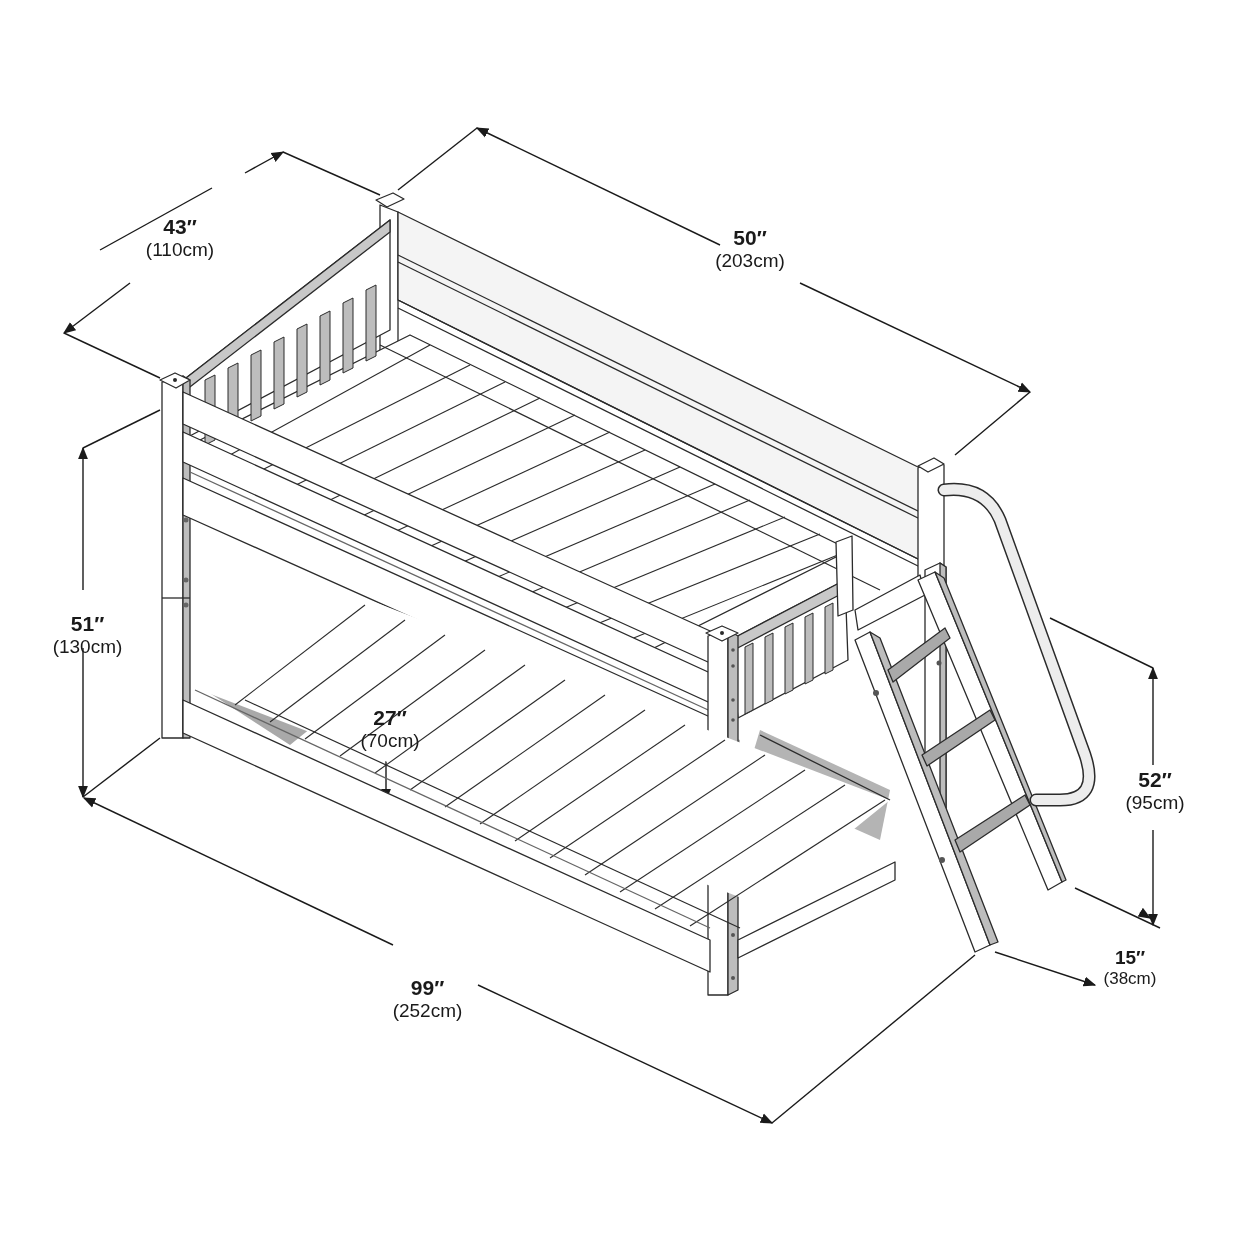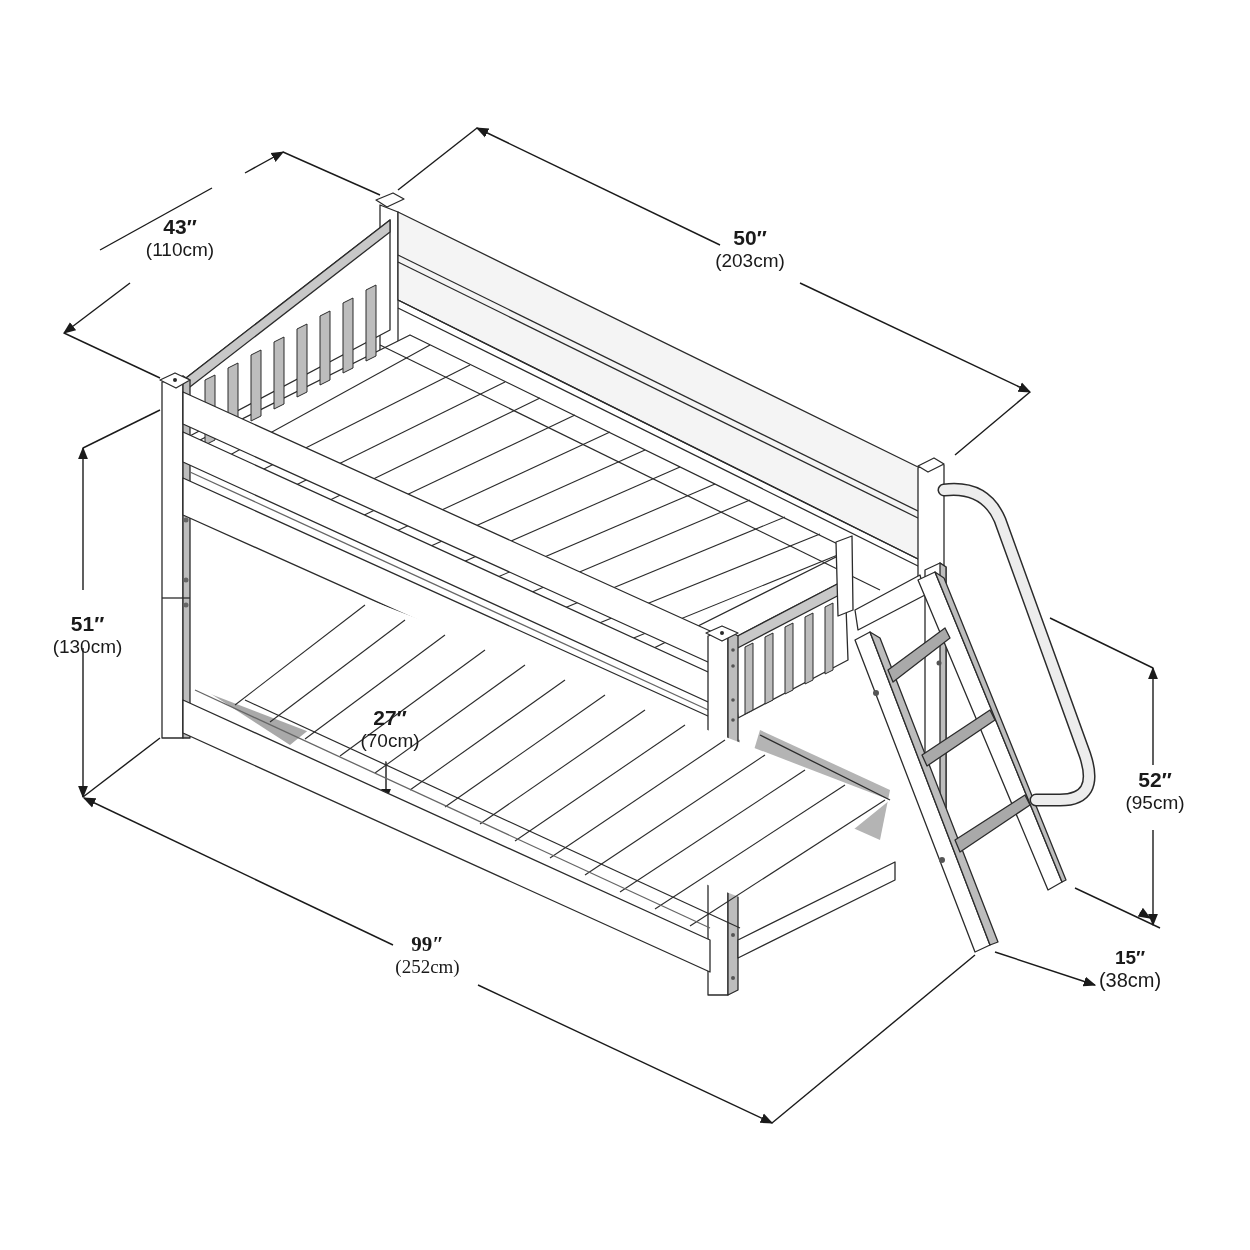--- a/index.html
+++ b/index.html
@@ -3,21 +3,21 @@
 <meta charset="utf-8">
 <style>
   html, body { margin: 0; padding: 0; background: #ffffff; }
   body { width: 1250px; height: 1250px; position: relative; overflow: hidden;
          font-family: "Liberation Sans", "DejaVu Sans", sans-serif; }
   #stage { position: absolute; left: 0; top: 0; width: 1250px; height: 1142px; }
   .dim-label { position: absolute; text-align: center; color: #1a1a1a; line-height: 1.15; }
   .dim-label .imp { display: block; font-weight: bold; font-size: 21px; }
   .dim-label .met { display: block; font-size: 19px; }
   .dim-label.small .imp { font-size: 19px; }
-  .dim-label.small .met { font-size: 20px; }
+  .dim-label.small .met { font-size: 17px; }
   svg line, svg path, svg polygon, svg rect, svg polyline { vector-effect: non-scaling-stroke; }
 </style>
 </head>
 <body>
 
 <div id="stage">
 <svg width="1250" height="1250" viewBox="0 0 1250 1250" xmlns="http://www.w3.org/2000/svg">
   <defs>
     <marker id="arr" viewBox="0 0 10 10" refX="9" refY="5" markerWidth="9" markerHeight="9" orient="auto-start-reverse">
       <path d="M0,1 L10,5 L0,9 Z" fill="#1a1a1a"></path>
@@ -214,21 +214,21 @@
 <div class="dim-label" style="left:30px; top:612px; width:115px;">
   <span class="imp">51″</span>
   <span class="met">(130cm)</span>
 </div>
 
 <div class="dim-label" style="left:340px; top:682px; width:100px; background:rgba(255,255,255,0.0);margin-top:24px;">
   <span class="imp">27″</span>
   <span class="met">(70cm)</span>
 </div>
 
-<div class="dim-label" style="left:370px; top:932px; width:115px;font-family:Liberation Serif, serif;">
+<div class="dim-label" style="left:370px; top:976px; width:115px;">
   <span class="imp">99″</span>
   <span class="met">(252cm)</span>
 </div>
 
 <div class="dim-label" style="left:1105px; top:768px; width:100px;">
   <span class="imp">52″</span>
   <span class="met">(95cm)</span>
 </div>
 
 <div class="dim-label small" style="left:1085px; top:947px; width:90px;">

